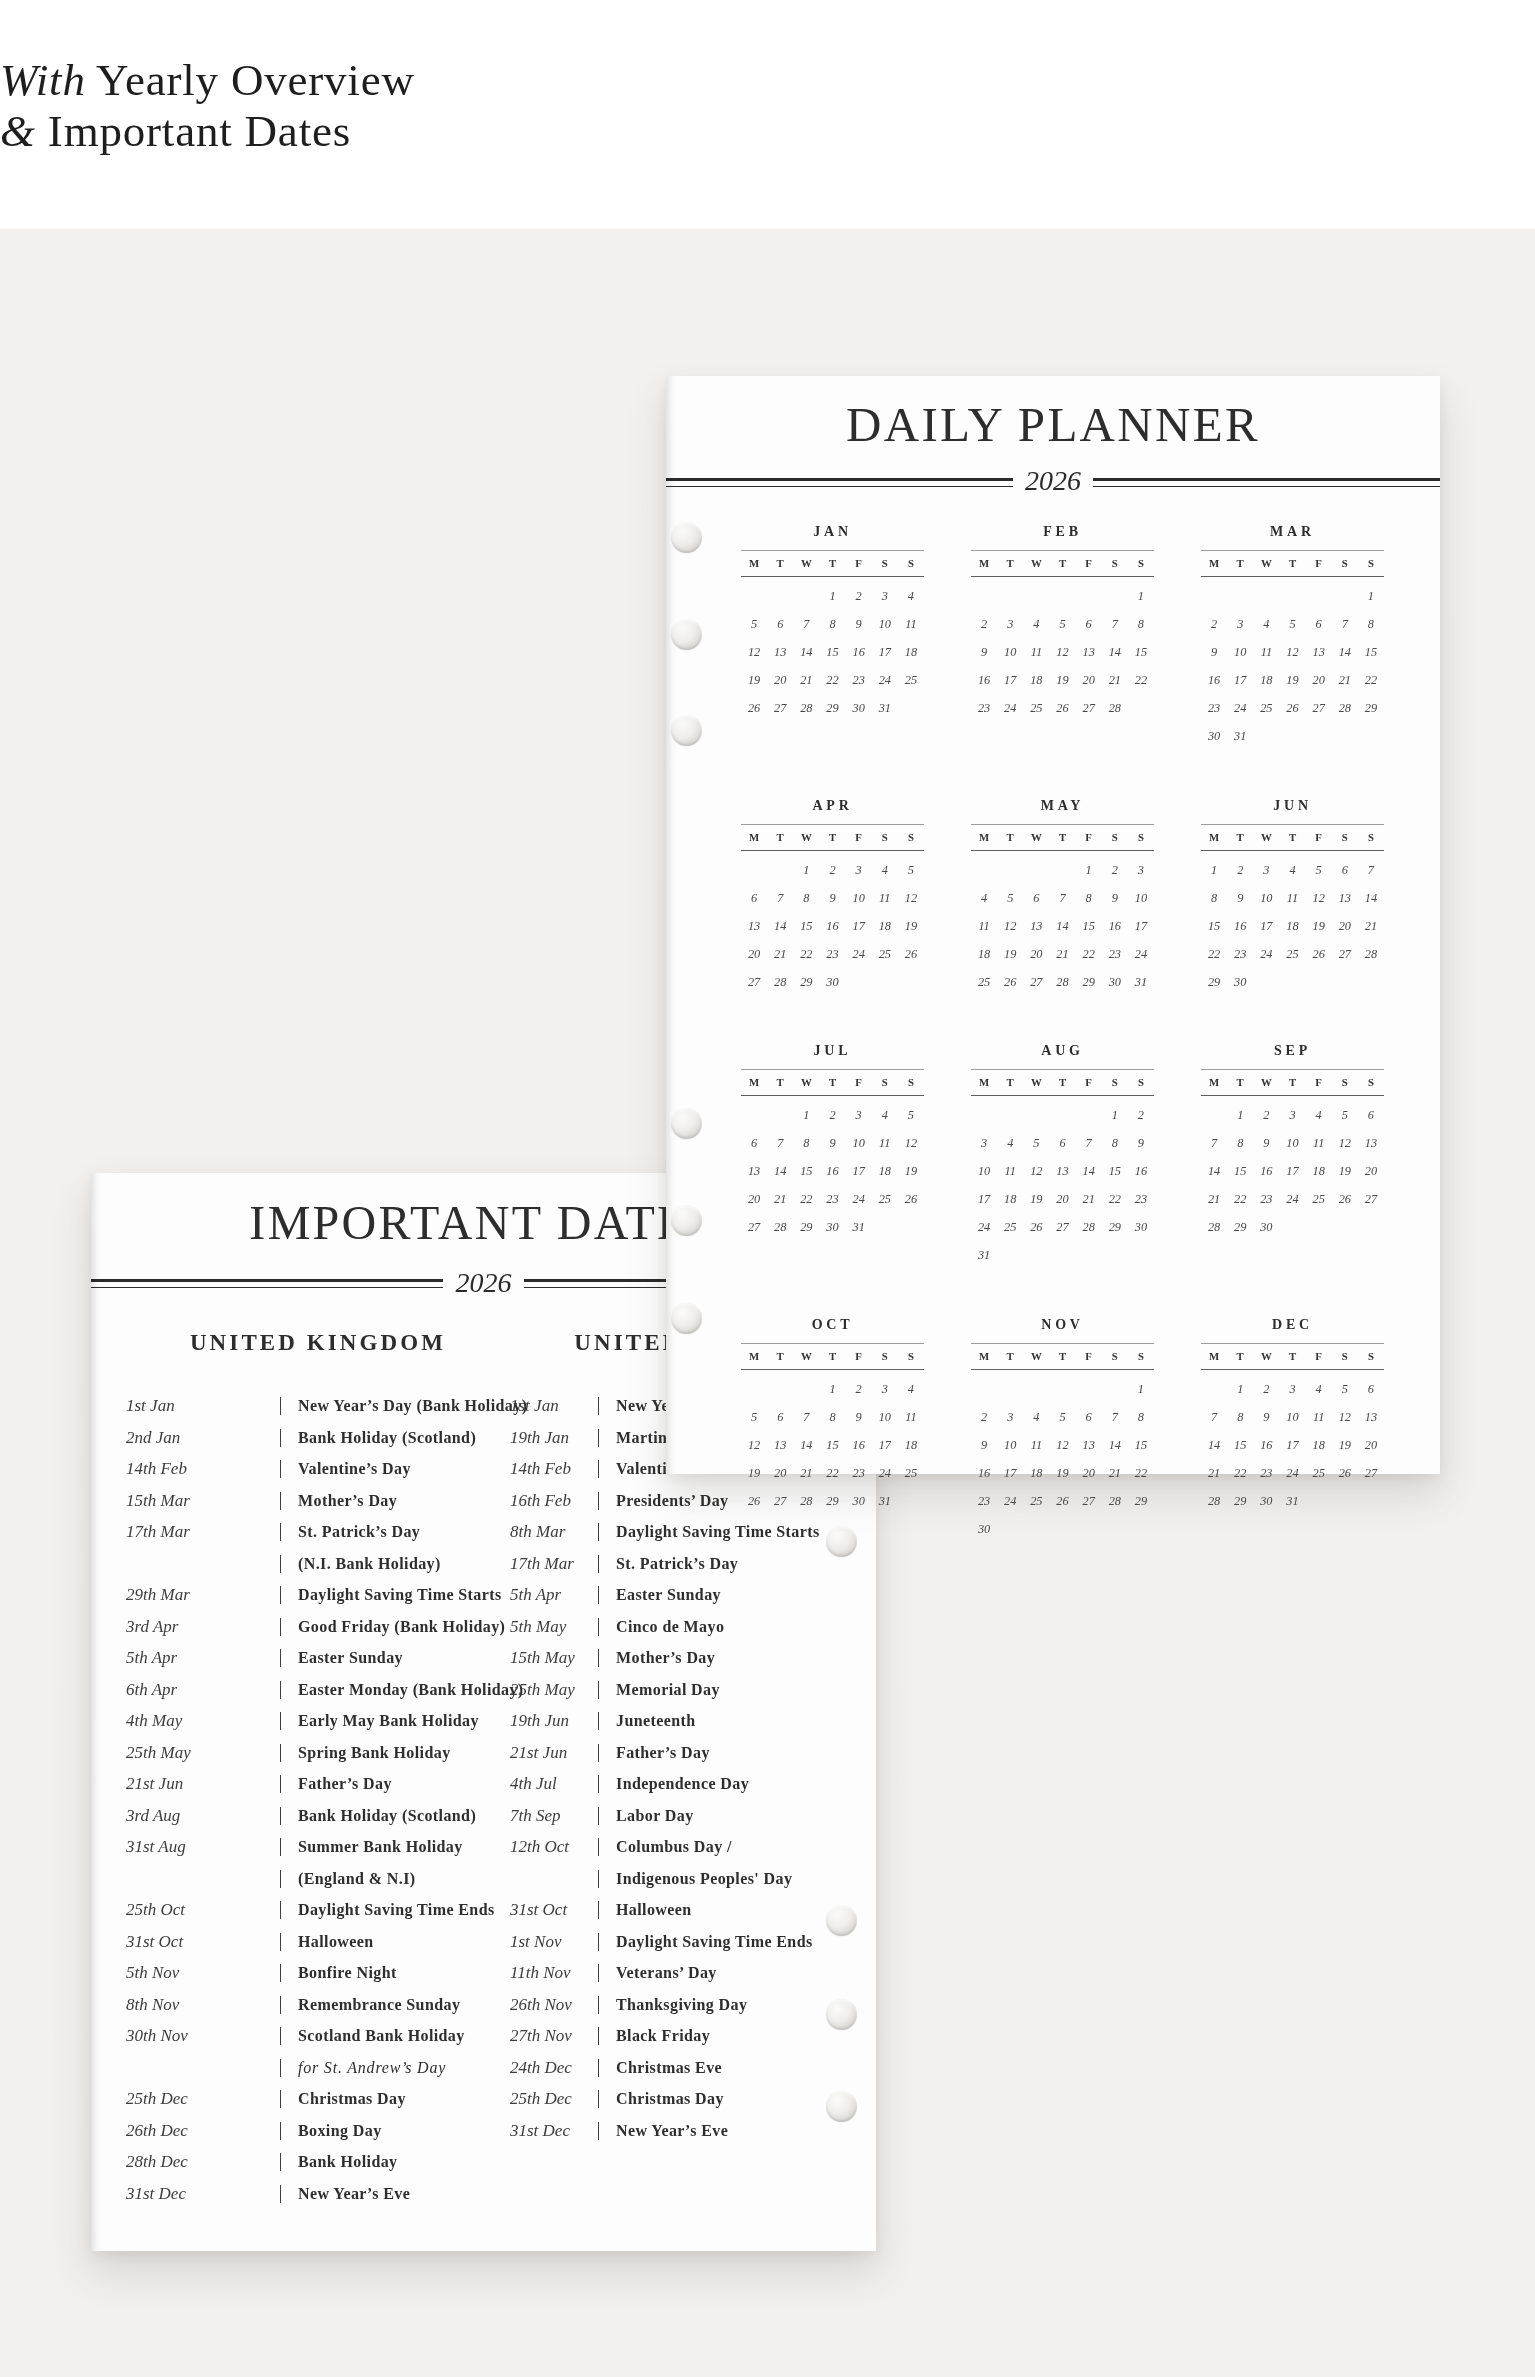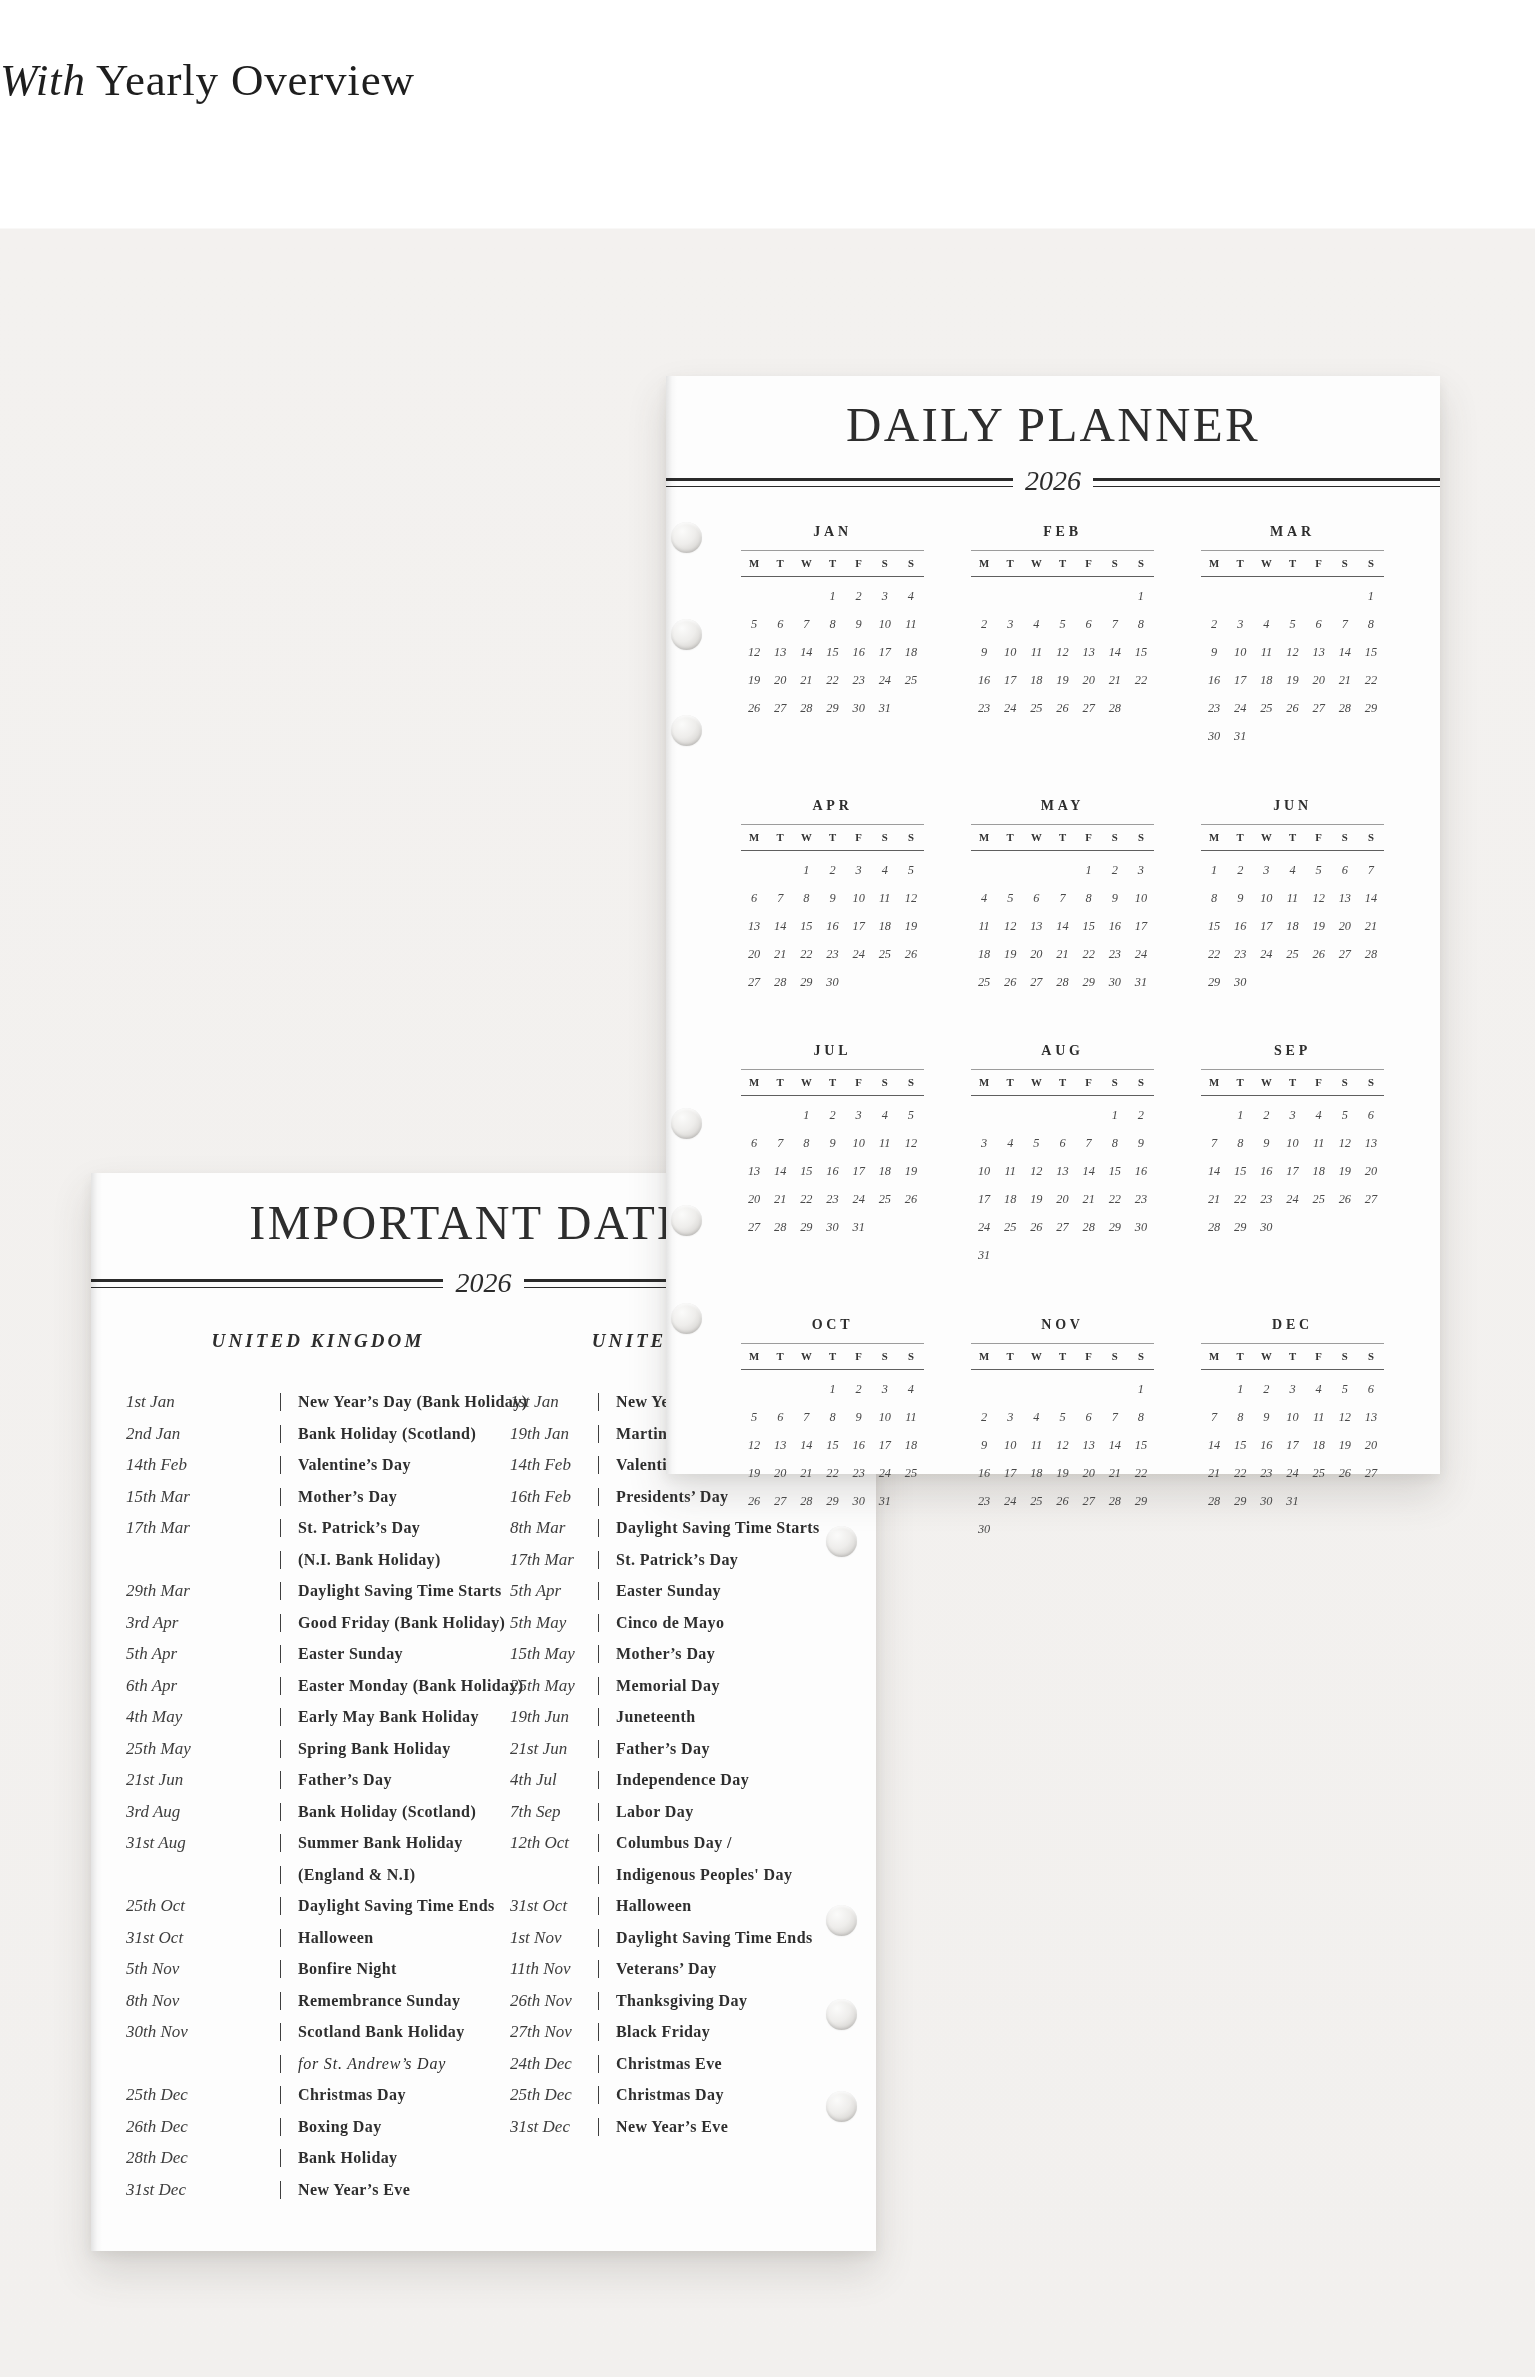--- a/index.html
+++ b/index.html
@@ -37,35 +37,36 @@
   .week-row{display:grid;grid-template-columns:repeat(7,1fr);height:28px;align-items:center;}
   .day-cell{text-align:center;font-size:12.3px;font-style:italic;color:#494949;}
   
   .dates-page{left:91px;top:1173px;width:785px;height:1078px;z-index:1;}
   .dates-page .page-title{font-size:48px;margin-top:21.5px;}
   .dates-page .year-rule{margin:20px 0 0 0;}
   .dates-columns{display:flex;padding-left:35px;margin-top:32px;}
   .country-column{}
   .country-0{width:384px;--datecol:154px;}
   .country-1{width:349px;--datecol:88px;}
-  .country-heading{text-align:center;font-size:19px;font-weight:bold;letter-spacing:3.1px;color:#2d2d2d;font-style:italic;}
+  .country-heading{text-align:center;font-size:23px;font-weight:bold;letter-spacing:3.1px;color:#2d2d2d;}
   .holiday-list{margin-top:35px;}
   .holiday-row{display:grid;grid-template-columns:var(--datecol) 1fr;height:31.5px;align-items:center;}
   .holiday-date{text-align:left;padding-right:15.4px;font-style:italic;font-size:17px;color:#3d3d3d;white-space:nowrap;}
   .holiday-name{border-left:1.5px solid #3f3f3f;padding-left:17px;font-weight:bold;font-size:16px;
     color:#2e2e2e;letter-spacing:0.4px;white-space:nowrap;}
   .holiday-name.cont-italic{font-weight:normal;font-style:italic;letter-spacing:0.8px;}
 </style>
 </head>
 <body>
 
 <div class="canvas">
 
   <div class="headline">
     <div><em>With</em><span> Yearly Overview</span></div>
+    <div><em>&amp;</em><span> Important Dates</span></div>
   </div>
 
   <section class="page dates-page">
     <h2 class="page-title">IMPORTANT DATES</h2>
     <div class="year-rule">
       <span class="rule"></span>
       <span class="year-label">2026</span>
       <span class="rule"></span>
     </div>
     <div class="dates-columns" id="dates-columns">

